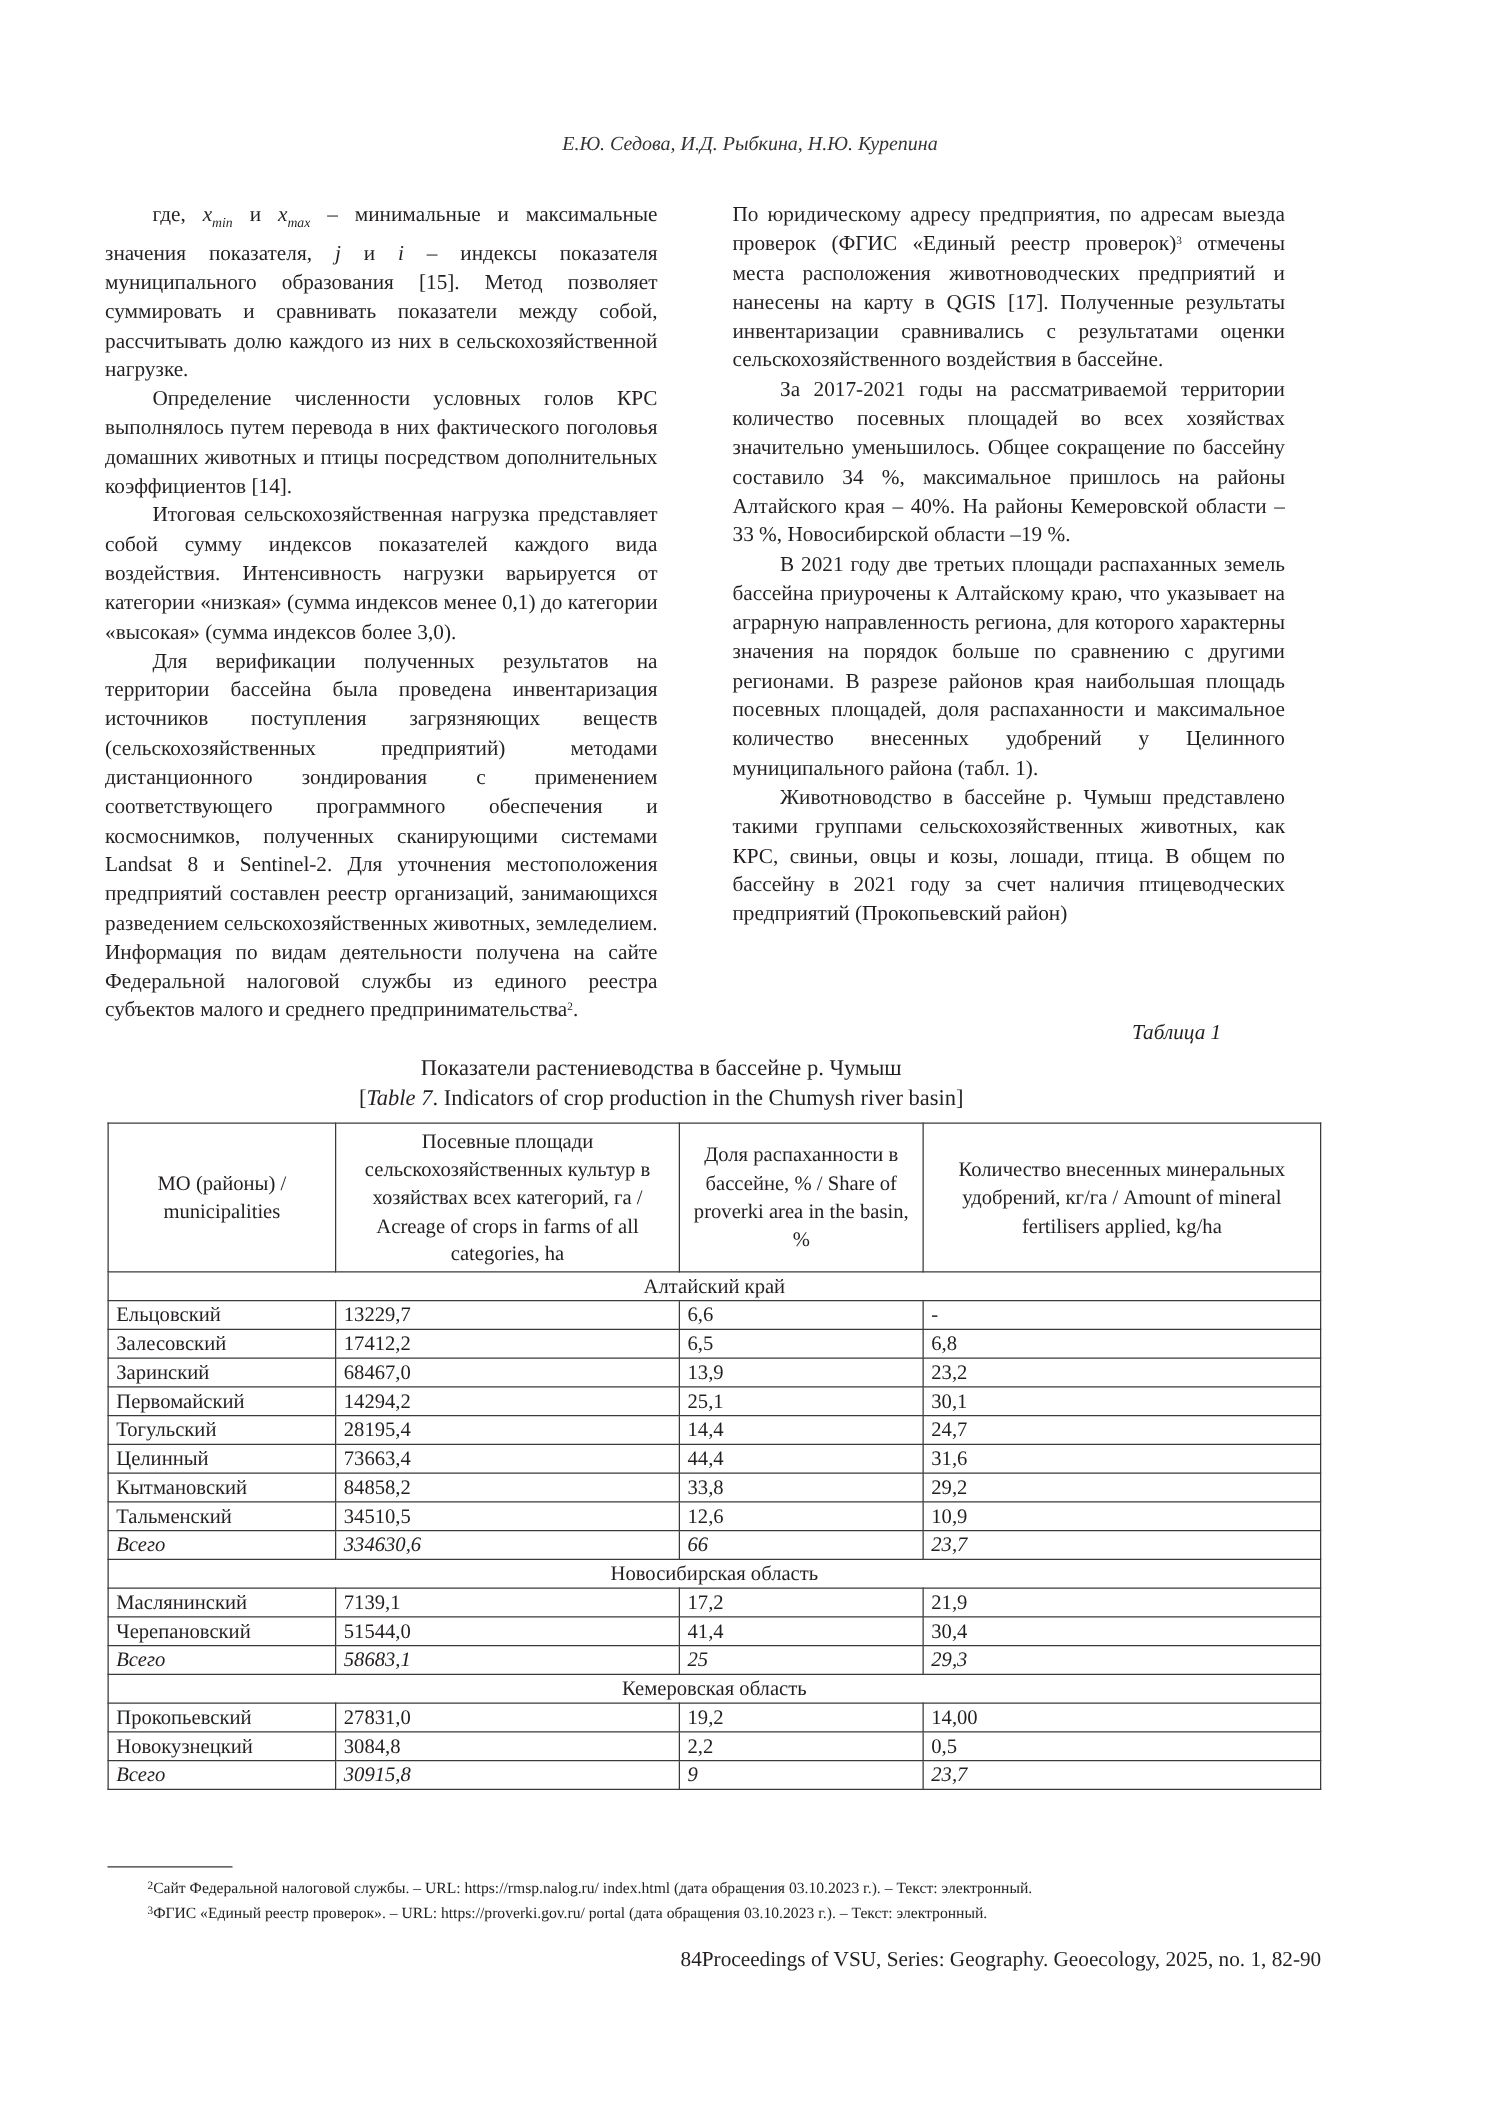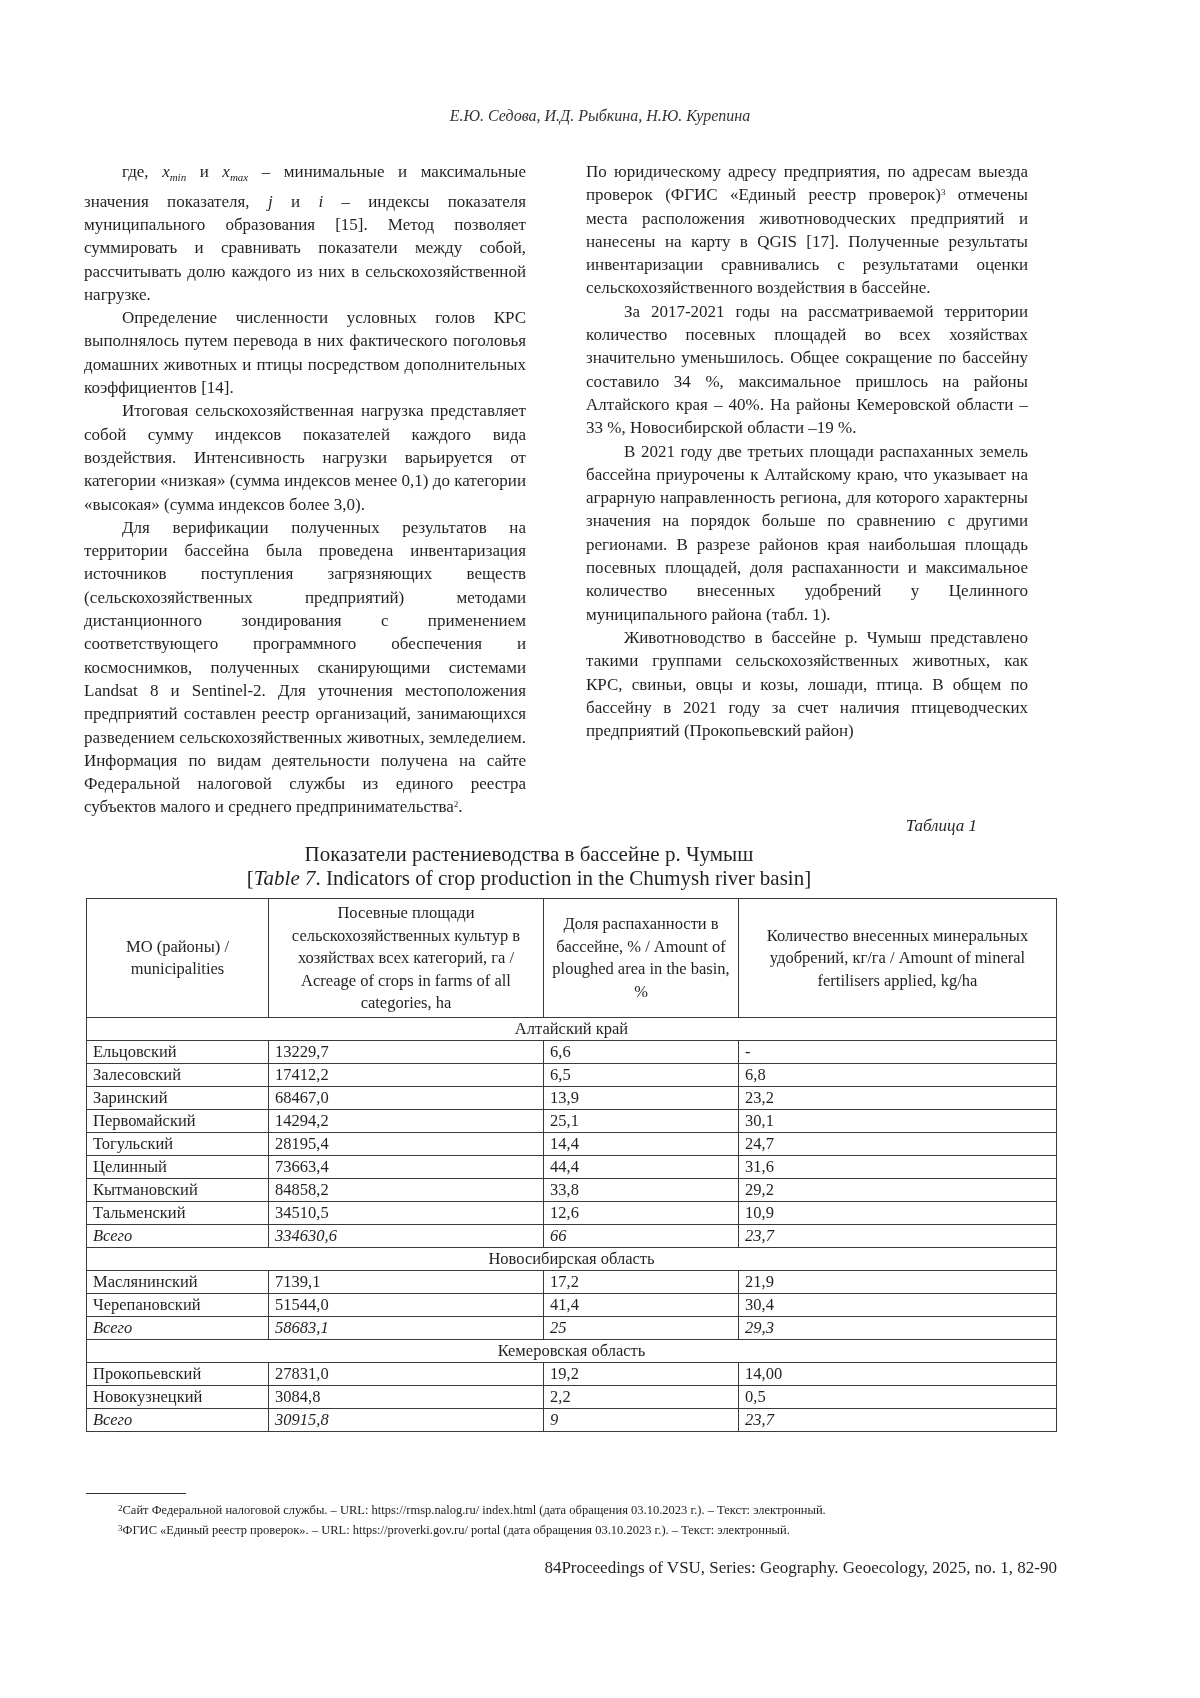--- a/index.html
+++ b/index.html
@@ -7,21 +7,21 @@
   .running-head { position: absolute; top: 107px; left: 0; width: 1200px; text-align: center; font-style: italic; font-size: 16px; color: #333; }
   .col { position: absolute; top: 160px; width: 442px; font-size: 17px; line-height: 23.3px; text-align: justify; }
   .col.left { left: 84px; }
   .col.right { left: 586px; }
   .col p { margin: 0; text-indent: 38px; }
   .col p.noindent { text-indent: 0; }
   .section-heading { text-align: center; text-indent: 0 !important; margin: 2px 0 0 0; font-size: 17px; letter-spacing: 0.2px; }
   sup { font-size: 9px; vertical-align: top; position: relative; top: -2px; }
   sub { font-size: 11px; }
   .table-label { position: absolute; top: 816px; right: 223px; font-style: italic; font-size: 17px; }
-  .table-title { position: absolute; top: 842px; left: 0; width: 1058px; text-align: center; font-size: 21px; line-height: 24px; }
+  .table-title { position: absolute; top: 842px; left: 0; width: 1058px; text-align: center; font-size: 18px; line-height: 24px; }
   table.data { position: absolute; top: 898px; left: 86px; width: 971px; border-collapse: collapse; font-size: 16.5px; }
   table.data td, table.data th { border: 1.3px solid #3a3a3a; padding: 0 6px; line-height: 22px; }
   table.data th { font-weight: normal; text-align: center; vertical-align: middle; line-height: 22.5px; padding: 3px 6px 2px; }
   table.data td.name { text-align: left; width: 169px; }
   table.data td.num { text-align: left; }
   table.data tr.region td { text-align: center; }
   table.data tr.total td { font-style: italic; }
   .footnote-rule { position: absolute; top: 1493px; left: 86px; width: 100px; border-top: 1px solid #333; }
   .footnotes { position: absolute; top: 1500px; left: 118px; font-size: 12.5px; line-height: 20px; color: #222; }
   .footer { position: absolute; top: 1558px; left: 86px; width: 971px; font-size: 17px; display: flex; justify-content: flex-end; }
@@ -49,21 +49,21 @@
 <div class="table-title">
   <div>Показатели растениеводства в бассейне р. Чумыш</div>
   <div><span>[</span><i>Table 7</i><span>. Indicators of crop production in the Chumysh river basin]</span></div>
 </div>
 
 <table class="data">
   <thead>
     <tr>
       <th style="width:157px">МО (районы) / municipalities</th>
       <th style="width:262px">Посевные площади сельскохозяйственных культур в хозяйствах всех категорий, га / Acreage of crops in farms of all categories, ha</th>
-      <th style="width:182px">Доля распаханности в бассейне, % / Amount of ploughed area in the basin, %</th>
+      <th style="width:182px">Доля распаханности в бассейне, % / Share of proverki area in the basin, %</th>
       <th>Количество внесенных минеральных удобрений, кг/га / Amount of mineral fertilisers applied, kg/ha</th>
     </tr>
   </thead>
   <tbody id="table-body">
       <tr class="region">
         <td colspan="4">Алтайский край</td>
       </tr>
       <tr>
         <td class="name">Ельцовский</td>
         <td class="num">13229,7</td>

